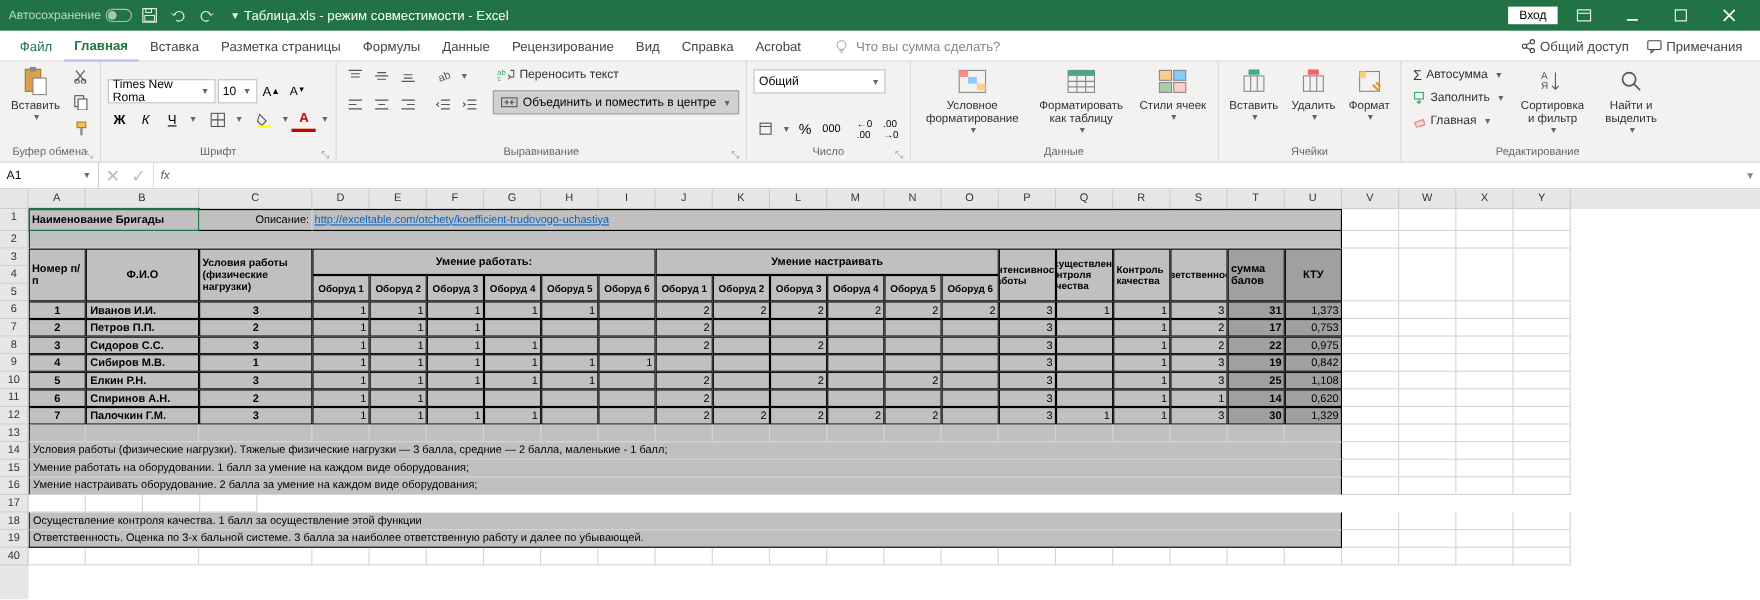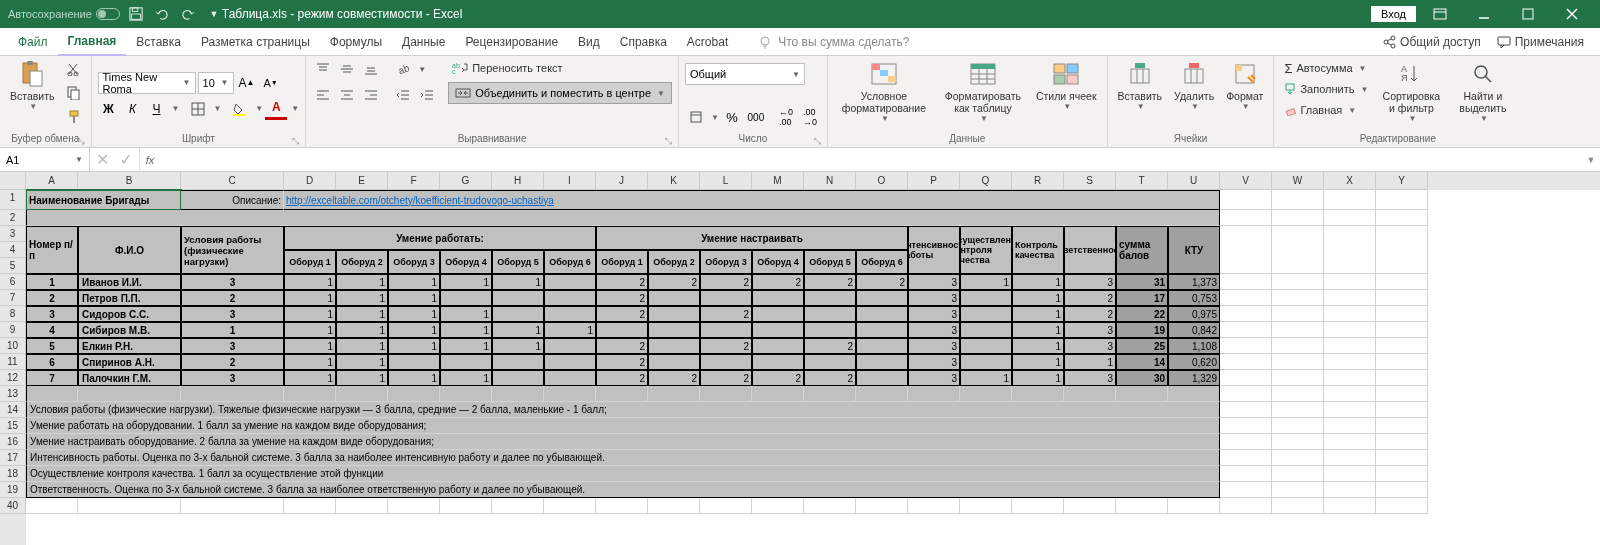--- a/index.html
+++ b/index.html
@@ -857,21 +857,20 @@
           <div class="cell " style="width: 52px;"></div>
         </div>
         <div class="sheet-row" style="height: 16px;">
           <div class="cell bg-gray" style="width: 1194px; padding-left: 3px; border-left: 1px solid rgb(0, 0, 0); border-right: 1px solid rgb(0, 0, 0);">Умение настраивать оборудование. 2 балла за умение на каждом виде оборудования;</div>
           <div class="cell " style="width: 52px;"></div>
           <div class="cell " style="width: 52px;"></div>
           <div class="cell " style="width: 52px;"></div>
           <div class="cell " style="width: 52px;"></div>
         </div>
         <div class="sheet-row" style="height: 16px;">
-          <div class="cell bg-gray" style="width: 1194px; padding-left: 3px; border-left: 1px solid rgb(0, 0, 0); border-right: 1px solid rgb(0, 0, 0);">Интенсивность работы. Оценка по 3-х бальной системе. 3 балла за наиболее интенсивную работу и далее по убывающей.</div>
           <div class="cell " style="width: 52px;"></div>
           <div class="cell " style="width: 52px;"></div>
           <div class="cell " style="width: 52px;"></div>
           <div class="cell " style="width: 52px;"></div>
         </div>
         <div class="sheet-row" style="height: 16px;">
           <div class="cell bg-gray" style="width: 1194px; padding-left: 3px; border-left: 1px solid rgb(0, 0, 0); border-right: 1px solid rgb(0, 0, 0);">Осуществление контроля качества. 1 балл за осуществление этой функции</div>
           <div class="cell " style="width: 52px;"></div>
           <div class="cell " style="width: 52px;"></div>
           <div class="cell " style="width: 52px;"></div>

